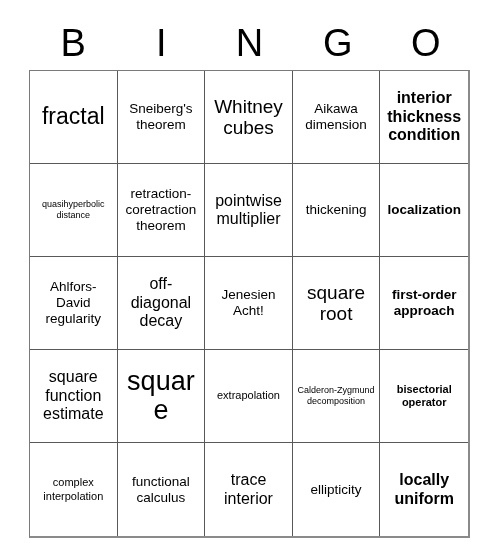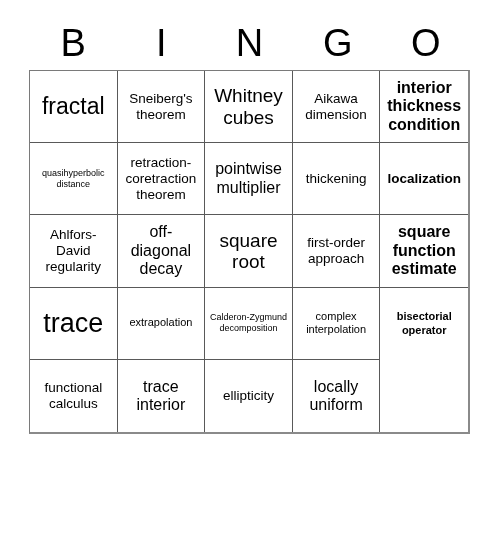--- a/index.html
+++ b/index.html
@@ -41,21 +41,21 @@
     color: #000000;
     font-family: "Liberation Sans", sans-serif;
     user-select: none;
   }
   
   #bingo-grid {
     position: absolute;
     left: 29px;
     top: 70px;
     width: 441px;
-    height: 364px;
+    height: 468px;
     box-sizing: border-box;
     display: grid;
     grid-template-columns: repeat(5, 1fr);
     grid-template-rows: repeat(5, 1fr);
     border-top: 1px solid #7a7a7a;
     border-left: 1px solid #7a7a7a;
     border-right: 2px solid #8a8a8a;
     border-bottom: 2px solid #8a8a8a;
     background: #ffffff;
   }
@@ -134,42 +134,45 @@
       <div class="bingo-cell">
         <span class="cell-text fs-m">localization</span>
       </div>
       <div class="bingo-cell">
         <span class="cell-text fs-m">Ahlfors-David regularity</span>
       </div>
       <div class="bingo-cell">
         <span class="cell-text fs-l">off-diagonal decay</span>
       </div>
       <div class="bingo-cell">
+        <span class="cell-text fs-m">Jenesien Acht!</span>
+      </div>
+      <div class="bingo-cell">
         <span class="cell-text fs-xl">square root</span>
       </div>
       <div class="bingo-cell">
         <span class="cell-text fs-m">first-order approach</span>
       </div>
       <div class="bingo-cell">
         <span class="cell-text fs-l">square function estimate</span>
       </div>
       <div class="bingo-cell">
-        <span class="cell-text fs-huge">trace</span>
+        <span class="cell-text fs-huge">square</span>
       </div>
       <div class="bingo-cell">
         <span class="cell-text fs-s">extrapolation</span>
       </div>
       <div class="bingo-cell">
         <span class="cell-text fs-xs">Calderon-Zygmund decomposition</span>
       </div>
       <div class="bingo-cell">
-        <span class="cell-text fs-s">complex interpolation</span>
+        <span class="cell-text fs-s">bisectorial operator</span>
       </div>
       <div class="bingo-cell">
-        <span class="cell-text fs-s">bisectorial operator</span>
+        <span class="cell-text fs-s">complex interpolation</span>
       </div>
       <div class="bingo-cell">
         <span class="cell-text fs-m">functional calculus</span>
       </div>
       <div class="bingo-cell">
         <span class="cell-text fs-l">trace interior</span>
       </div>
       <div class="bingo-cell">
         <span class="cell-text fs-m">ellipticity</span>
       </div>

